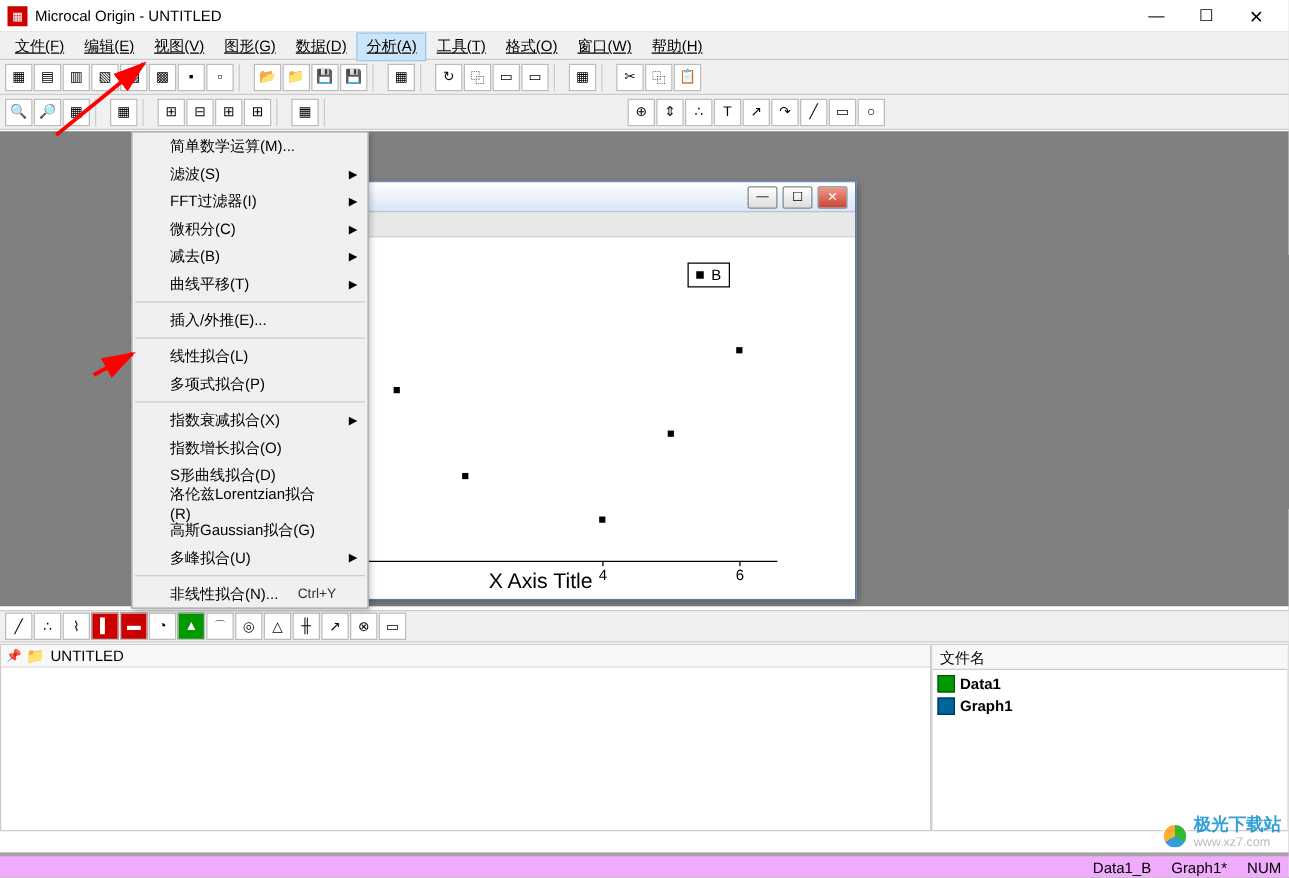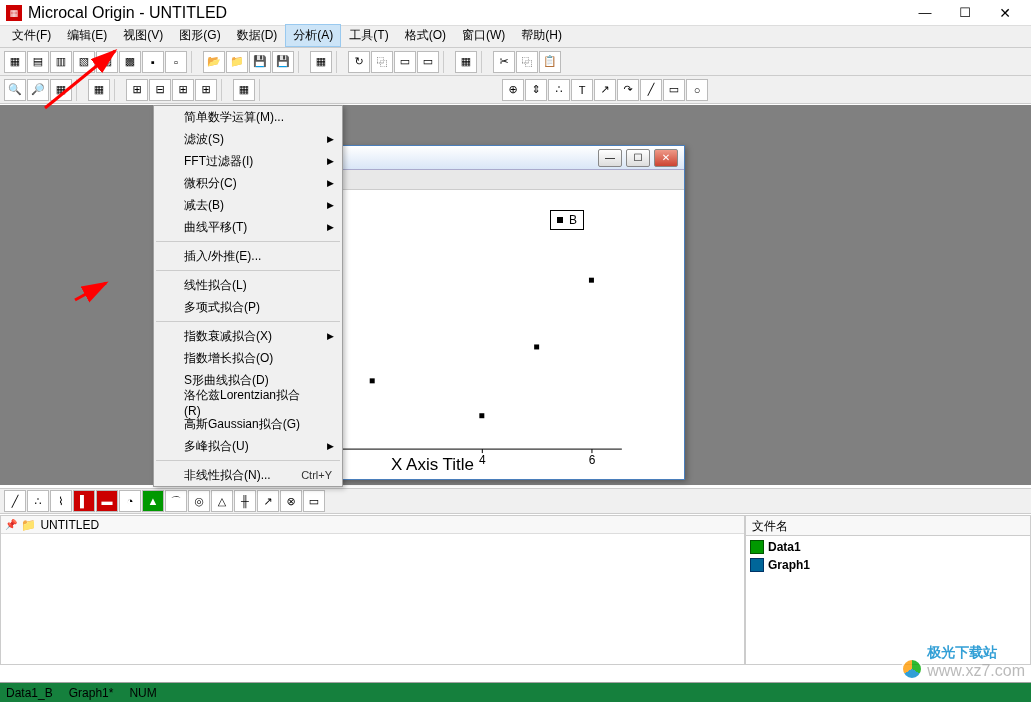--- a/index.html
+++ b/index.html
@@ -1,27 +1,27 @@
 <!DOCTYPE html>
 <html><head>
 <meta charset="utf-8">
 <style>
 * { margin: 0; padding: 0; box-sizing: border-box; font-family: "Microsoft YaHei", "SimSun", sans-serif; font-size: 12px; }
 body { background: #fff; width: 1031px; height: 702px; overflow: hidden; position: relative; }
 
 
 .titlebar { height: 26px; background: #fff; border-bottom: 1px solid #ddd; display: flex; align-items: center; padding: 0 6px; }
 .titlebar .app-icon { width: 16px; height: 16px; background: #c00; margin-right: 6px; display: inline-flex; align-items: center; justify-content: center; color: #fff; font-size: 9px; }
-.titlebar .title { flex: 1; font-size: 16px; color: #000; }
+.titlebar .title { flex: 1; font-size: 12px; color: #000; }
 .win-controls { display: flex; gap: 0; }
 .win-btn { width: 40px; height: 24px; display: flex; align-items: center; justify-content: center; font-size: 13px; }
 .win-btn.close { font-size: 14px; }
 
 
-.menubar { height: 22px; background: #f0f0f0; border-bottom: 1px solid #ccc; display: flex; align-items: flex-end; padding: 0 4px; }
+.menubar { height: 22px; background: #f0f0f0; border-bottom: 1px solid #ccc; display: flex; align-items: flex-start; padding: 0 4px; text-decoration: underline; }
 .menu-item { padding: 3px 8px; cursor: default; }
 .menu-item.active { background: #cce4f7; border: 1px solid #99c9ef; padding: 2px 7px; }
 
 
 .toolbar-row { height: 28px; background: #f0f0f0; border-bottom: 1px solid #ccc; display: flex; align-items: center; padding: 2px 4px; gap: 1px; }
 .tb-btn { width: 22px; height: 22px; border: 1px solid #bbb; background: #fff; display: inline-flex; align-items: center; justify-content: center; font-size: 11px; cursor: default; }
 .tb-sep { width: 8px; height: 22px; border-left: 1px solid #ccc; margin: 0 3px; }
 
 
 .workspace { position: absolute; top: 105px; left: 0; right: 0; height: 380px; background: #808080; }
@@ -32,24 +32,24 @@
 .graph-wincontrols { display: flex; gap: 4px; }
 .graph-wbtn { width: 24px; height: 18px; border: 1px solid #888; border-radius: 2px; display: flex; align-items: center; justify-content: center; font-size: 10px; }
 .graph-wbtn.min { background: linear-gradient(#fff,#ddd); }
 .graph-wbtn.max { background: linear-gradient(#fff,#ddd); }
 .graph-wbtn.close { background: linear-gradient(#e98,#c43); color: #fff; }
 .graph-tabstrip { height: 20px; background: #e8e8e8; border-bottom: 1px solid #ccc; display: flex; }
 .graph-tab { width: 30px; height: 20px; background: #fff; border: 1px solid #aaa; display: flex; align-items: center; justify-content: center; font-size: 11px; }
 .graph-body { position: relative; height: calc(100% - 44px); background: #fff; }
 
 
-.dropdown { position: absolute; top: 0; left: 105px; width: 190px; background: #f0f0f0; border: 1px solid #a0a0a0; box-shadow: 2px 2px 5px rgba(0,0,0,0.25); z-index: 100; margin-left: 48px; }
+.dropdown { position: absolute; top: 0; left: 105px; width: 190px; background: #f0f0f0; border: 1px solid #a0a0a0; box-shadow: 2px 2px 5px rgba(0,0,0,0.25); z-index: 100; }
 .dd-item { height: 22px; display: flex; align-items: center; padding: 0 26px 0 30px; position: relative; cursor: default; }
 .dd-item .arrow { position: absolute; right: 8px; font-size: 9px; }
-.dd-item .shortcut { position: absolute; right: 10px; font-size: 11px; color: #333; }
+.dd-item .shortcut { position: absolute; right: 25px; font-size: 11px; color: #333; }
 .dd-sep { height: 1px; background: #ccc; margin: 3px 2px; }
 
 
 .red-arrow { position: absolute; z-index: 200; pointer-events: none; }
 
 
 .bottom-toolbar { position: absolute; top: 488px; left: 0; right: 0; height: 26px; background: #f0f0f0; border-top: 1px solid #ccc; border-bottom: 1px solid #ccc; display: flex; align-items: center; padding: 2px 4px; gap: 1px; }
 
 
 .lower-panes { position: absolute; top: 515px; left: 0; right: 0; height: 150px; display: flex; background: #fff; }
@@ -58,27 +58,27 @@
 .proj-body { flex: 1; overflow: auto; }
 .file-pane { flex: 1; border: 1px solid #ccc; display: flex; flex-direction: column; }
 .file-header { height: 20px; background: #f8f8f8; border-bottom: 1px solid #ccc; padding: 2px 6px; }
 .file-list { flex: 1; padding: 2px; font-weight: bold; }
 .file-item { display: flex; align-items: center; height: 18px; gap: 4px; padding: 0 2px; }
 .fi-icon { width: 14px; height: 14px; display: inline-block; }
 .fi-icon.data { background: #090; border: 1px solid #050; }
 .fi-icon.graph { background: #069; border: 1px solid #036; }
 
 
-.statusbar { position: absolute; bottom: 0; left: 0; right: 0; height: 20px; background: #15803d; border-top: 1px solid #a3a3a3; display: flex; align-items: center; justify-content: flex-start; padding: 0 6px; gap: 16px; font-size: 11px; }
+.statusbar { position: absolute; bottom: 0; left: 0; right: 0; height: 20px; background: #f0abfc; border-top: 3px solid #a3a3a3; display: flex; align-items: center; justify-content: flex-end; padding: 0 6px; gap: 16px; font-size: 11px; }
 
 
 .watermark { position: absolute; right: 6px; bottom: 22px; display: flex; align-items: flex-end; gap: 4px; opacity: 0.8; }
 .watermark .wm-logo { width: 22px; height: 22px; border-radius: 50%; background: conic-gradient(#0a0 0 120deg, #08c 120deg 240deg, #f90 240deg 360deg); border: 2px solid #fff; }
 .watermark .wm-text { color: #08c; font-weight: bold; font-size: 14px; }
-.watermark .wm-url { color: #aaa; font-size: 16px; }
+.watermark .wm-url { color: #aaa; font-size: 10px; }
 
 
 .plot-legend { position: absolute; right: 100px; top: 20px; border: 1px solid #000; padding: 2px 6px; font-size: 10px; display: flex; align-items: center; gap: 6px; background: #fff; }
 .legend-mark { width: 6px; height: 6px; background: #000; }
 
 
 .y-axis-title { position: absolute; left: 40px; top: 50%; transform: translateY(-50%) rotate(-90deg); font-size: 11px; white-space: nowrap; }
 .x-axis-title { position: absolute; left: 50%; bottom: 4px; transform: translateX(-50%); font-size: 17px; }
 </style>
 </head>

